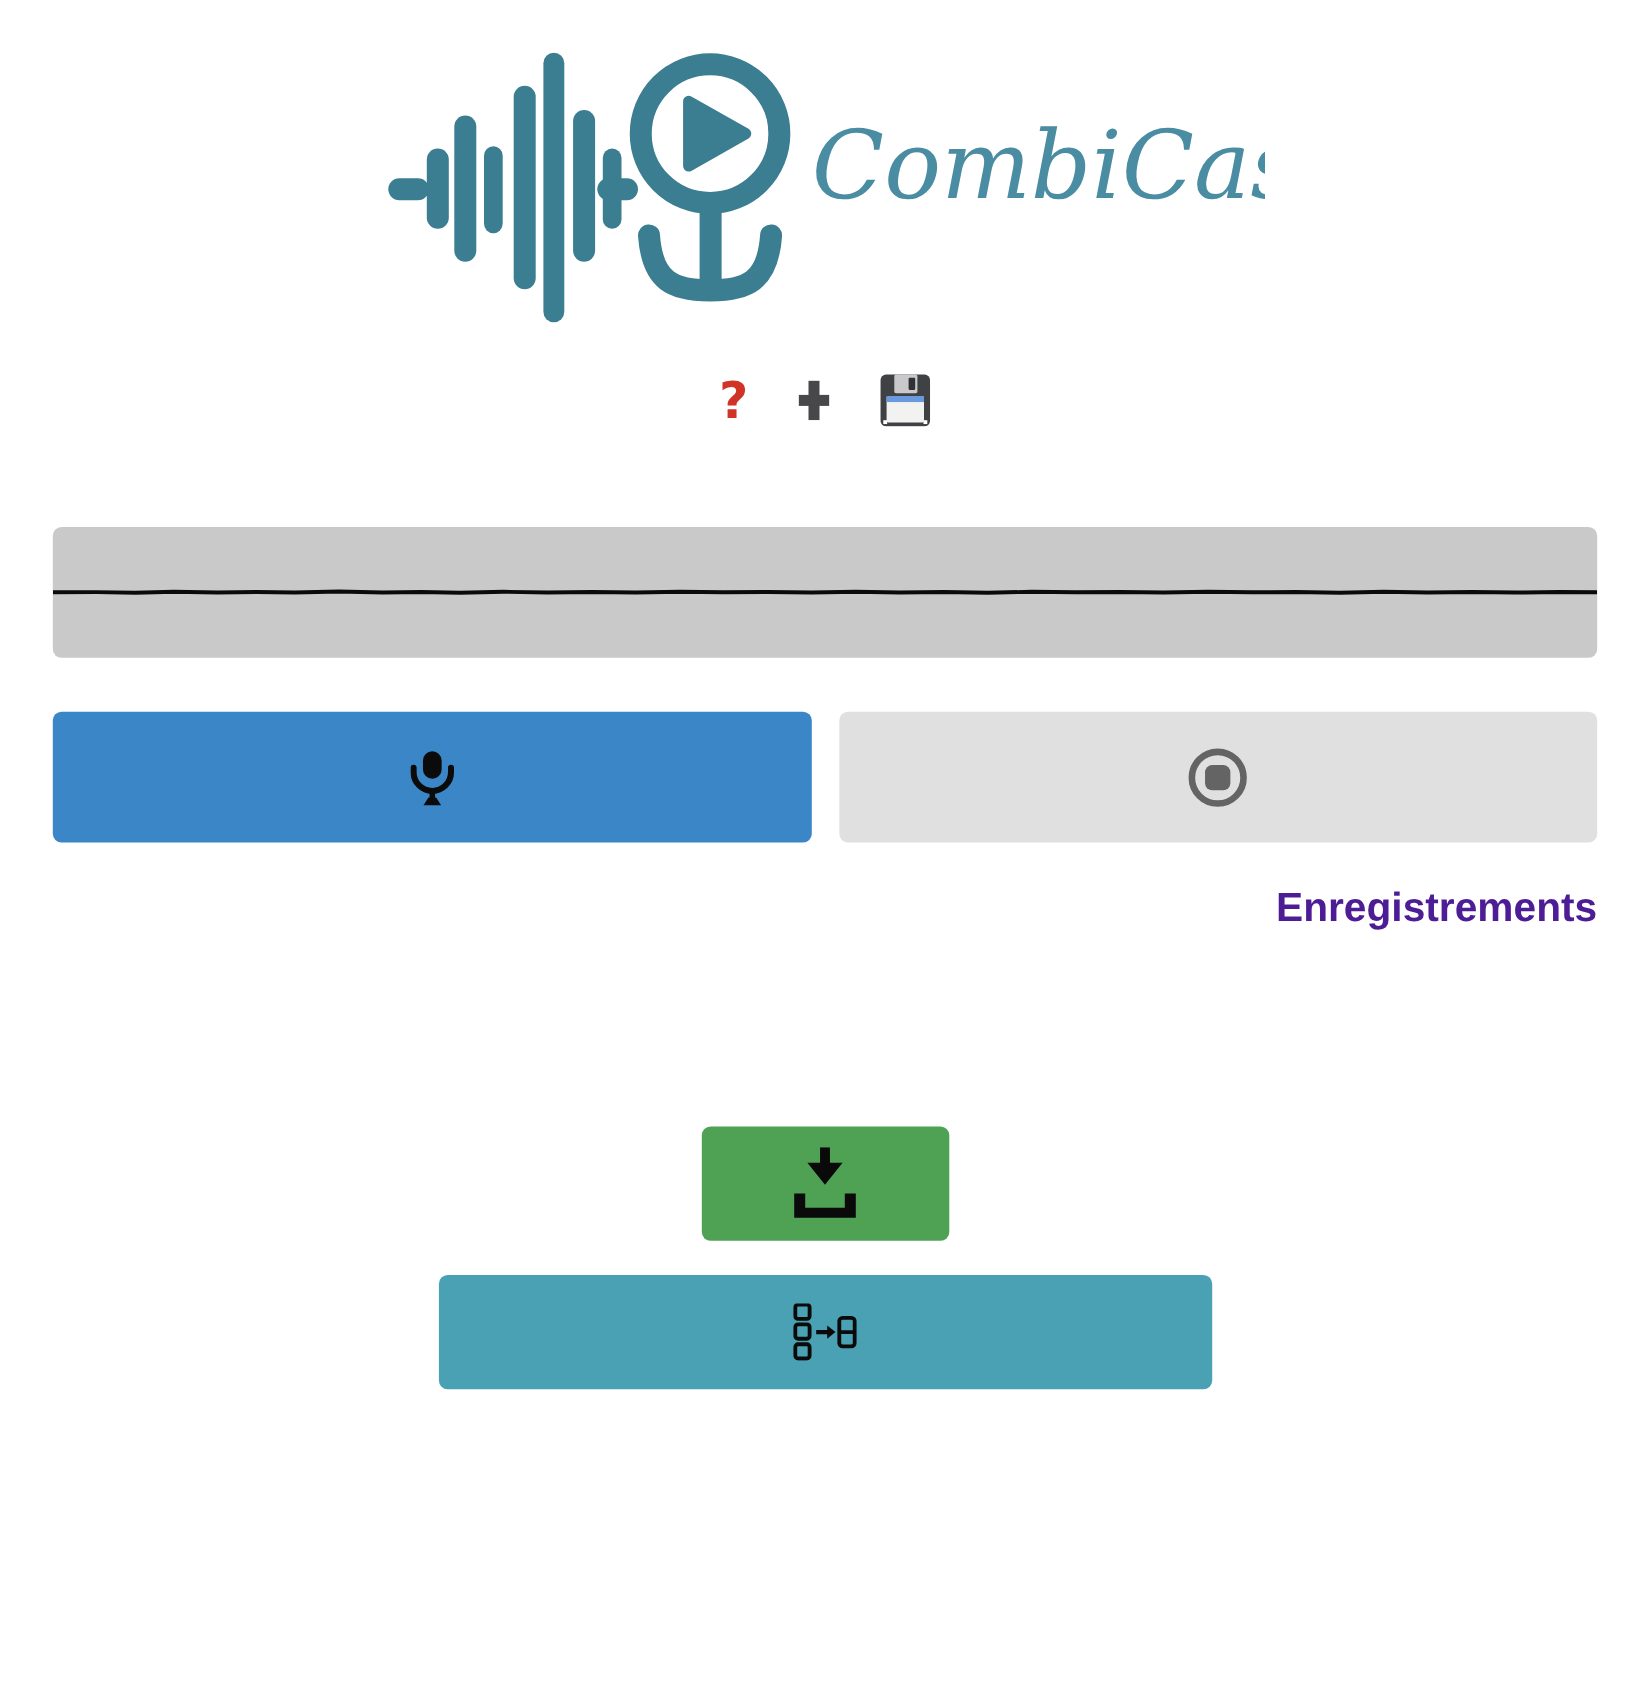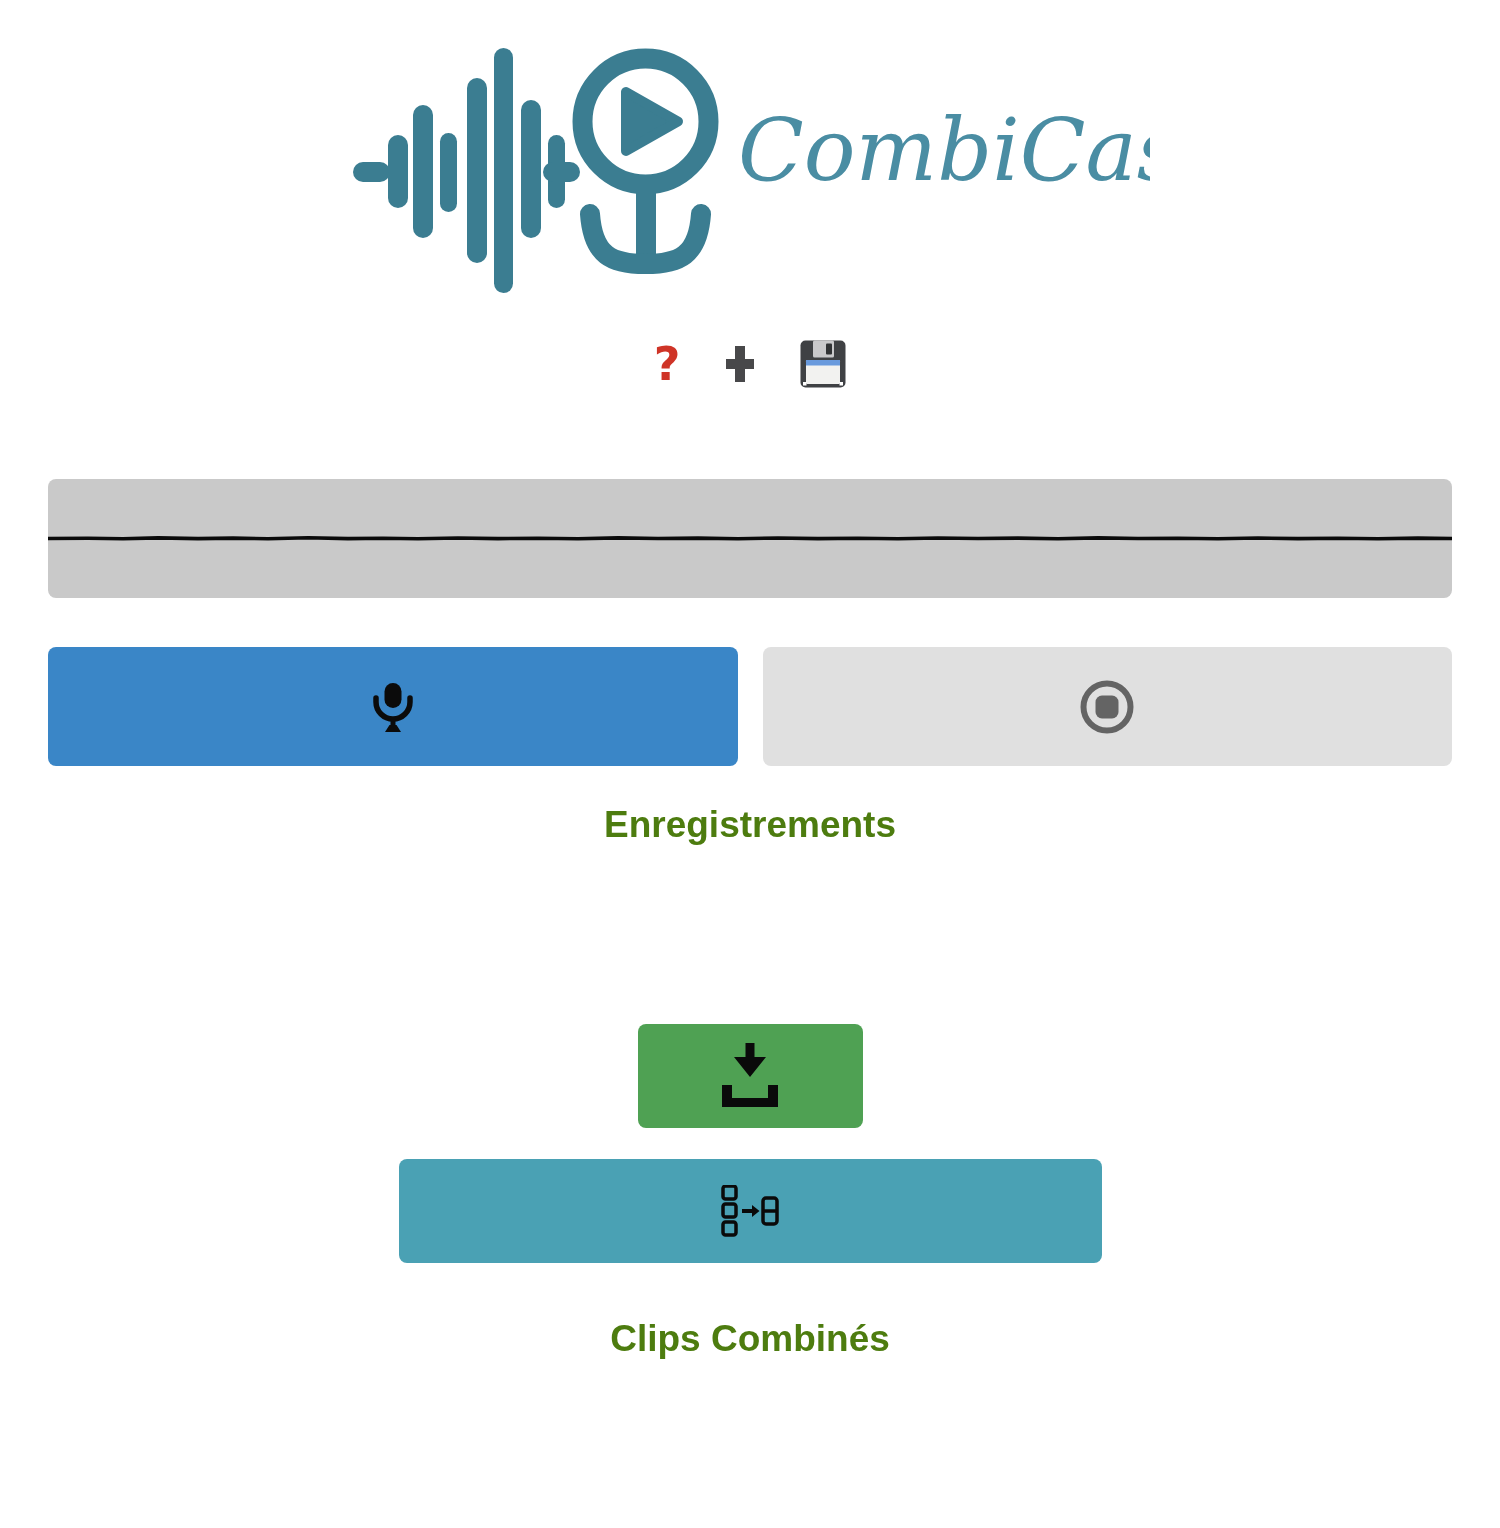--- a/index.html
+++ b/index.html
@@ -26,21 +26,21 @@
 
   
   .controls{display:flex;gap:25px;margin-top:49px;}
   .ctl-btn{flex:1;height:119px;border:none;border-radius:8px;cursor:pointer;
     display:flex;align-items:center;justify-content:center;padding:0;}
   .record-btn{background:#3a86c7;}
   .stop-btn{background:#e0e0e0;}
 
   
   .section-title{
-    margin:0;text-align:center;font-weight:700;font-size:37px;line-height:38px;color:#4d7c0f;
+    margin:0;text-align:right;font-weight:700;font-size:37px;line-height:38px;color:#4c1d95;
   }
   .recordings-title{margin-top:40px;}
   .combined-title{margin-top:57px;}
 
   .recordings-list{height:180px;}
 
   
   .action-row{display:flex;justify-content:center;}
   .download-btn{width:225px;height:104px;border:none;border-radius:8px;background:#4fa153;cursor:pointer;
     display:flex;align-items:center;justify-content:center;padding:0;}
@@ -146,15 +146,14 @@
           <rect x="2" y="37" width="13" height="13" rx="2.5"></rect>
           <rect x="42" y="13" width="14" height="26" rx="3"></rect>
           <line x1="42" y1="26" x2="56" y2="26"></line>
           <line x1="21" y1="26" x2="32" y2="26" stroke-width="4"></line>
         </g>
         <path d="M31,20 L38.5,26 L31,32 Z" fill="#0a0a0a"></path>
       </svg>
     </button>
   </div>
 
-  <h2 class="section-title combined-title">Clips Combinés</h2>
 
 </div>
 
 </body></html>

